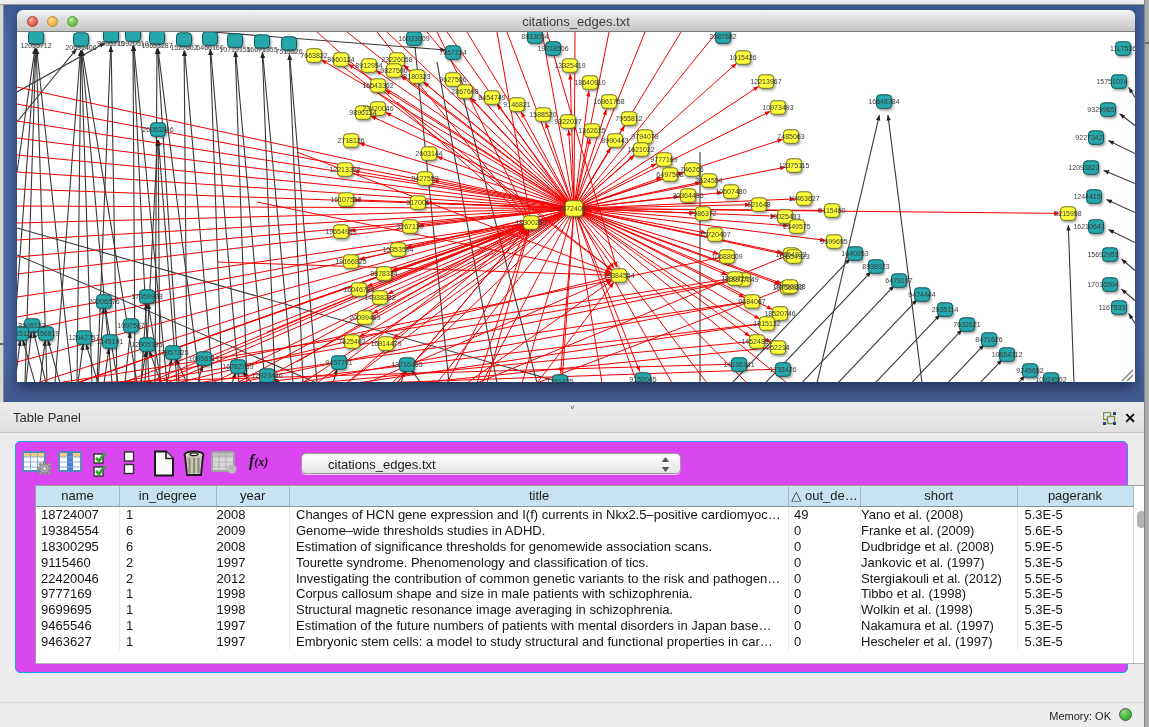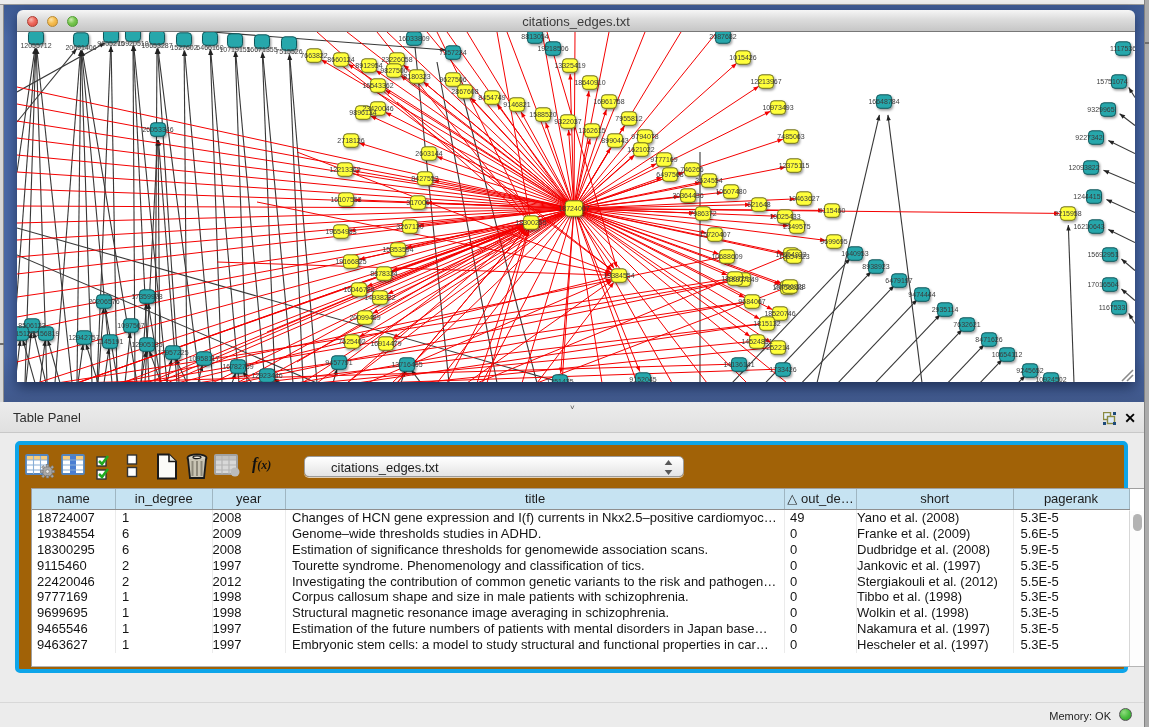--- a/index.html
+++ b/index.html
@@ -10,24 +10,24 @@
 #titlebar{position:absolute;left:0;top:0;width:100%;height:21.5px;border-radius:6px 6px 0 0;background:linear-gradient(180deg,#f6f6f6,#dcdcdc 45%,#c6c6c6);border-bottom:1px solid #787878;}
 #title{position:absolute;width:100%;text-align:center;top:4px;font-size:13px;color:#3c3c3c}
 .tl{position:absolute;top:5.5px;width:11px;height:11px;border-radius:50%;z-index:5}
 #tlr{left:9.5px;background:radial-gradient(circle at 35% 30%,#f8b9b0,#ee6a5f 45%,#d5473a);border:.5px solid #ad3c33}
 #tly{left:29.5px;background:radial-gradient(circle at 35% 30%,#fce3a8,#f5bd4f 45%,#e2a03c);border:.5px solid #b98a31}
 #tlg{left:49.5px;background:radial-gradient(circle at 35% 30%,#cdeab2,#78c74f 45%,#5aa938);border:.5px solid #519e34}
 #canvas{position:absolute;left:0;top:21.5px;width:1118px;height:350.5px;background:#fff;overflow:hidden}
 #tp{position:absolute;left:0;top:402px;width:1149px;height:325px;background:#ececec}
 #tphead{position:absolute;left:0;top:0;width:100%;height:31px;background:linear-gradient(180deg,#ececec,#e0e0e0);border-bottom:1px solid #c8c8c8}
 #tphead span{position:absolute;left:13px;top:8px;font-size:13px;color:#2e2e2e}
-#container{position:absolute;left:15px;top:38.5px;width:1113px;height:232px;border:4px solid #0ea5e9;border-radius:5px;background:#a16207}
+#container{position:absolute;left:15px;top:38.5px;width:1113px;height:232px;border:1px solid #0ea5e9;border-radius:5px;background:#d946ef}
 #combo{position:absolute;left:285px;top:11px;width:380px;height:21px;border:1px solid #9b9b9b;border-radius:5px;background:linear-gradient(180deg,#ffffff,#e4e4e4);box-shadow:0 1px 0 rgba(255,255,255,.7)}
 #combo .txt{position:absolute;left:26px;top:3px;font-size:13px;color:#1c1c1c}
-#tbl{position:absolute;left:12px;top:43px;width:1114px;height:179.5px;background:#fff;border:1px solid #9f9f9f;border-bottom:1px solid #b5b5b5;overflow:hidden}
+#tbl{position:absolute;left:19px;top:43px;width:1114px;height:179.5px;background:#fff;border:1px solid #9f9f9f;border-bottom:1px solid #b5b5b5;overflow:hidden}
 table{border-collapse:collapse;table-layout:fixed;width:1097px;font-size:13px;color:#141414}
 th{background:#c6e3f2;font-weight:normal;font-size:13px;color:#1c1c1c;height:21px;border-right:1px solid #9fb6c2;border-bottom:1px solid #8f8f8f;overflow:hidden;white-space:nowrap}
 td{height:15.9px;border-right:1px solid #ebebeb;overflow:hidden;white-space:nowrap;padding:0}
 td.c1{padding-left:5px} td.c2{padding-left:6px} td.c3{} td.c4{padding-left:6px}
 td.c5{padding-left:5px} td.c6{padding-left:0} td.c7{padding-left:7px}
 #scroll{position:absolute;right:0;top:22px;width:15px;height:157px;background:#fdfdfd;border-left:1px solid #d7d7d7}
 #thumb{position:absolute;left:3px;top:3px;width:9px;height:17px;border-radius:5px;background:#b3b3b3}
 #tabs{position:absolute;left:428px;top:272.5px;height:20px;display:flex;font-size:13px}
 .tab{height:20px;line-height:19px;padding:0 12px;background:linear-gradient(180deg,#fdfdfd,#ededed);border:1px solid #a2a2a2;border-left:none;color:#1b1b1b}
 .tab.sel{background:linear-gradient(180deg,#999999,#7c7c7c);color:#fff;border:1px solid #6f6f6f;border-radius:5px 0 0 5px}

